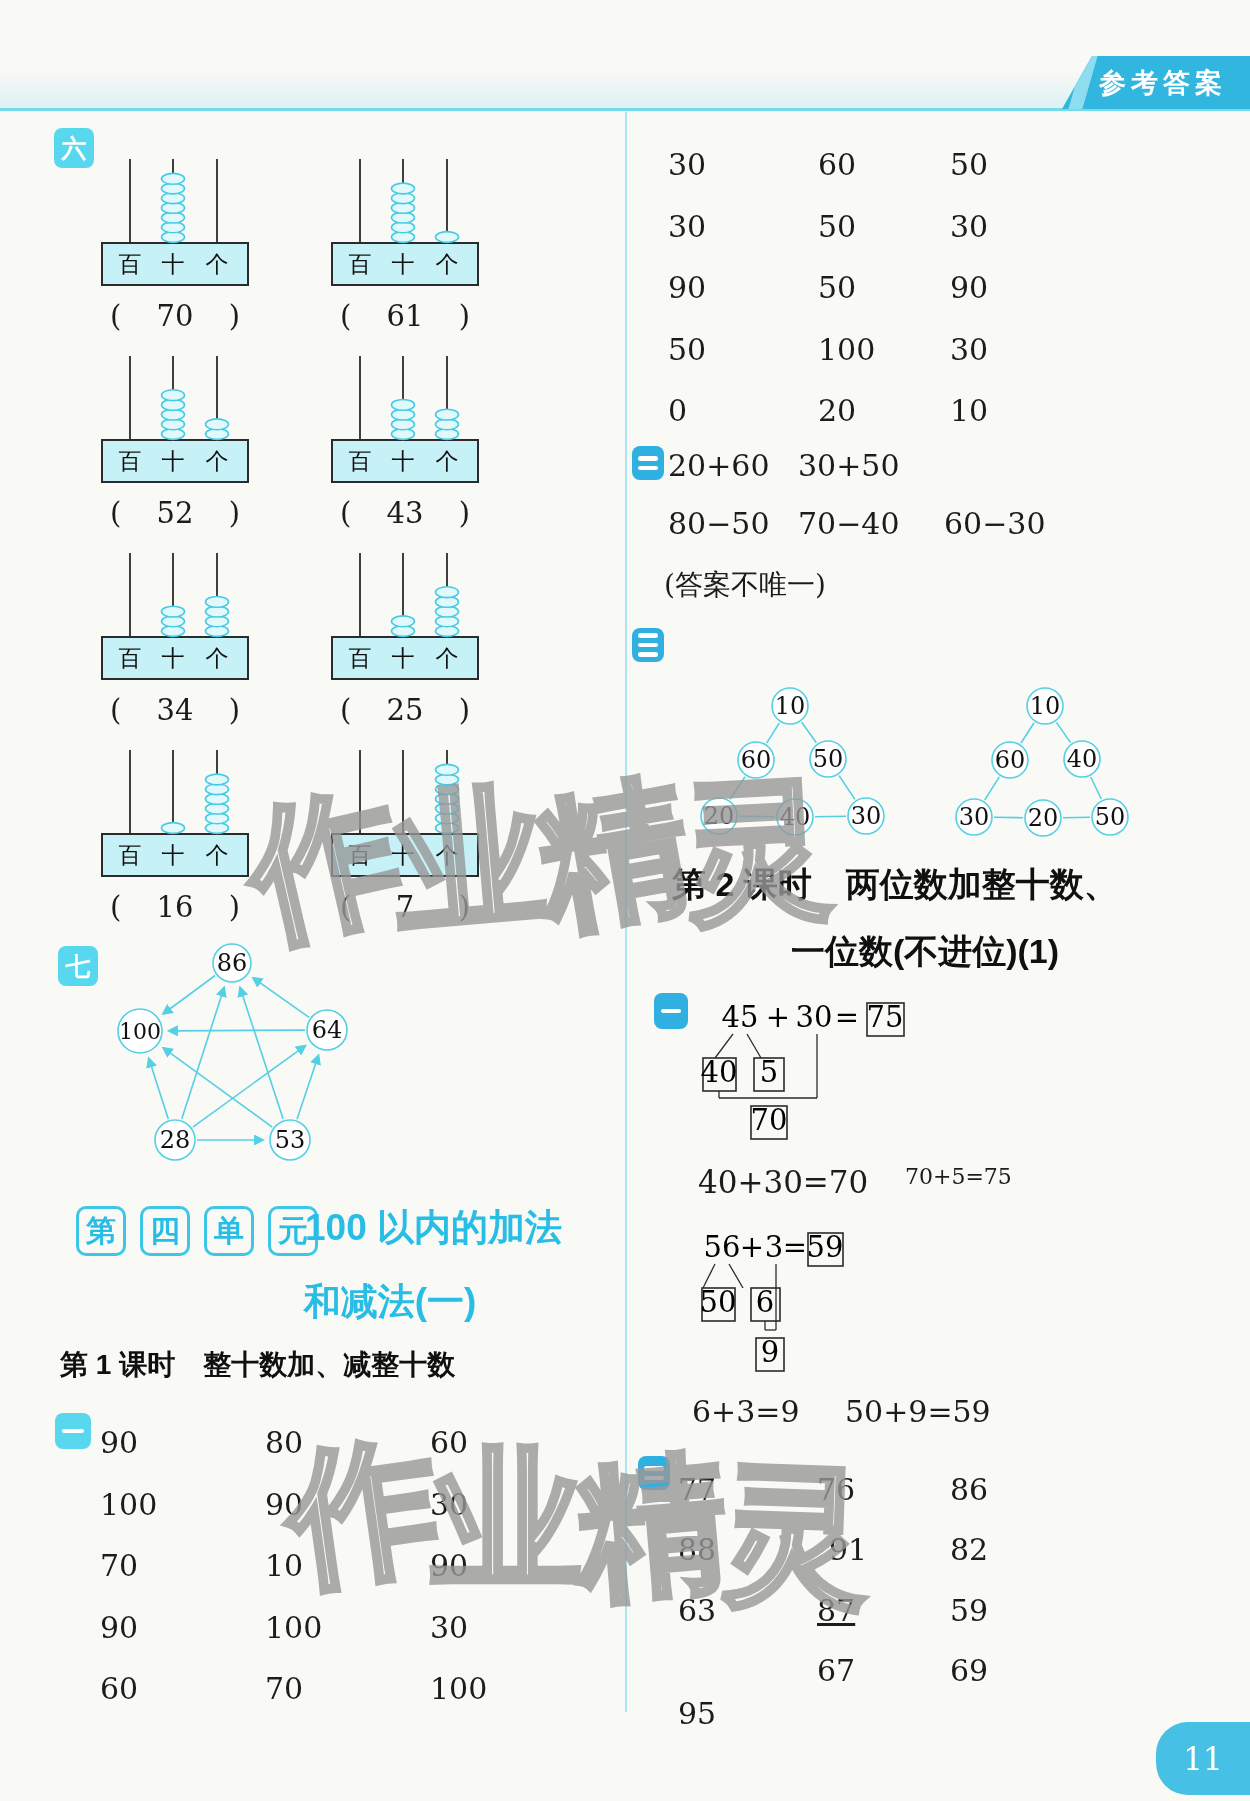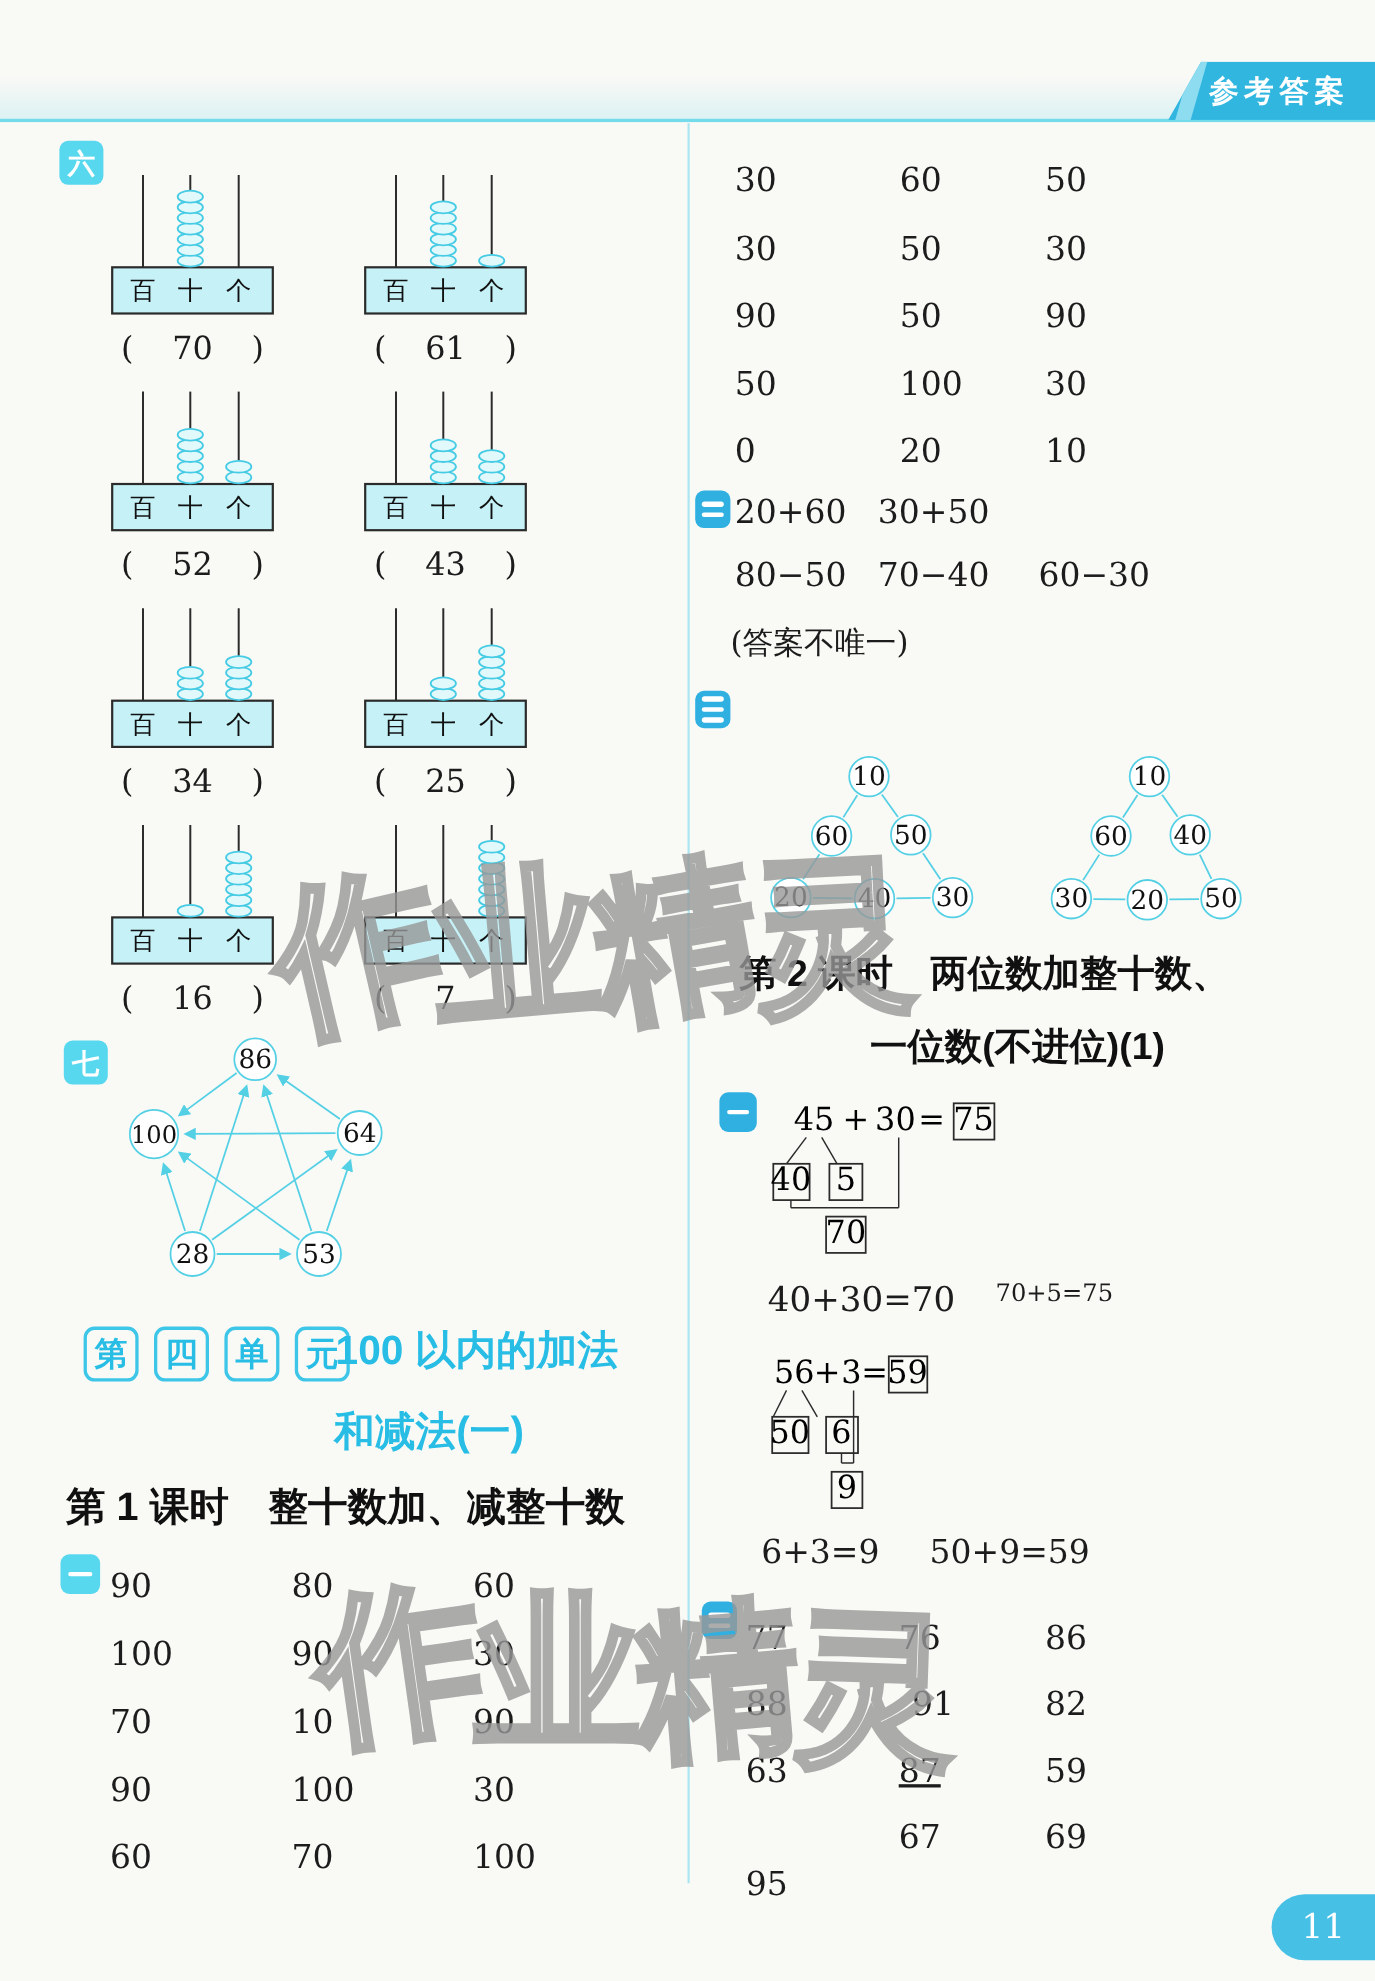--- a/index.html
+++ b/index.html
@@ -26,41 +26,41 @@
   .marker .mbar{width:60%;height:4.5px;background:#fff;border-radius:2.5px;}
   .marker span{font-size:25px;}
   
   .abacus-caption{position:absolute;width:150px;display:flex;justify-content:space-between;
       padding:0 10px;box-sizing:border-box;font-size:29px;}
   
   .num-grid{position:absolute;}
   .num-cell{position:absolute;font-size:30px;white-space:nowrap;}
   
   .h-black{position:absolute;font-family:"Liberation Sans",sans-serif;font-weight:bold;color:#101010;
-      font-size:36px;white-space:nowrap;}
+      font-size:28px;white-space:nowrap;}
   .cyan-title{position:absolute;font-family:"Liberation Sans",sans-serif;font-weight:bold;
       color:#27bde5;font-size:37px;white-space:nowrap;}
   .unit-boxes{position:absolute;display:flex;gap:14px;}
   .unit-box{width:44px;height:44px;border:3px solid #3ec6e8;border-radius:10px;color:#27bde5;
       font-family:"Liberation Sans",sans-serif;font-weight:bold;font-size:30px;
       display:flex;align-items:center;justify-content:center;background:#f9f9f6;}
   .plain-text{position:absolute;white-space:nowrap;}
   
   svg text{font-family:"DejaVu Serif",serif;}
   .decomp text{font-size:29px;}
   
   .wm{position:absolute;display:flex;z-index:40;pointer-events:none;opacity:.8;}
   .wm span{font-family:"Liberation Sans",sans-serif;font-weight:bold;font-size:150px;line-height:1;
       color:transparent;-webkit-text-stroke:5px #989898;margin-right:-6px;}
   .wm span:nth-child(1){transform:rotate(-11deg);}
   .wm span:nth-child(2){transform:rotate(-3deg);}
   .wm span:nth-child(3){transform:rotate(-8deg);}
   .wm span:nth-child(4){transform:rotate(-1deg);}
   
-  .page-tab{position:absolute;left:1156px;top:1722px;width:94px;height:60px;background:#47c0e6;
+  .page-tab{position:absolute;left:1156px;top:1722px;width:94px;height:73px;background:#47c0e6;
       border-radius:32px 0 0 32px;display:flex;align-items:center;justify-content:center;}
   .page-tab span{color:#fff;font-size:31px;}
 </style>
 </head>
 <body>
 
 <div class="page">
 
   <div class="header-wash"></div>
   <div class="header-line"></div>

